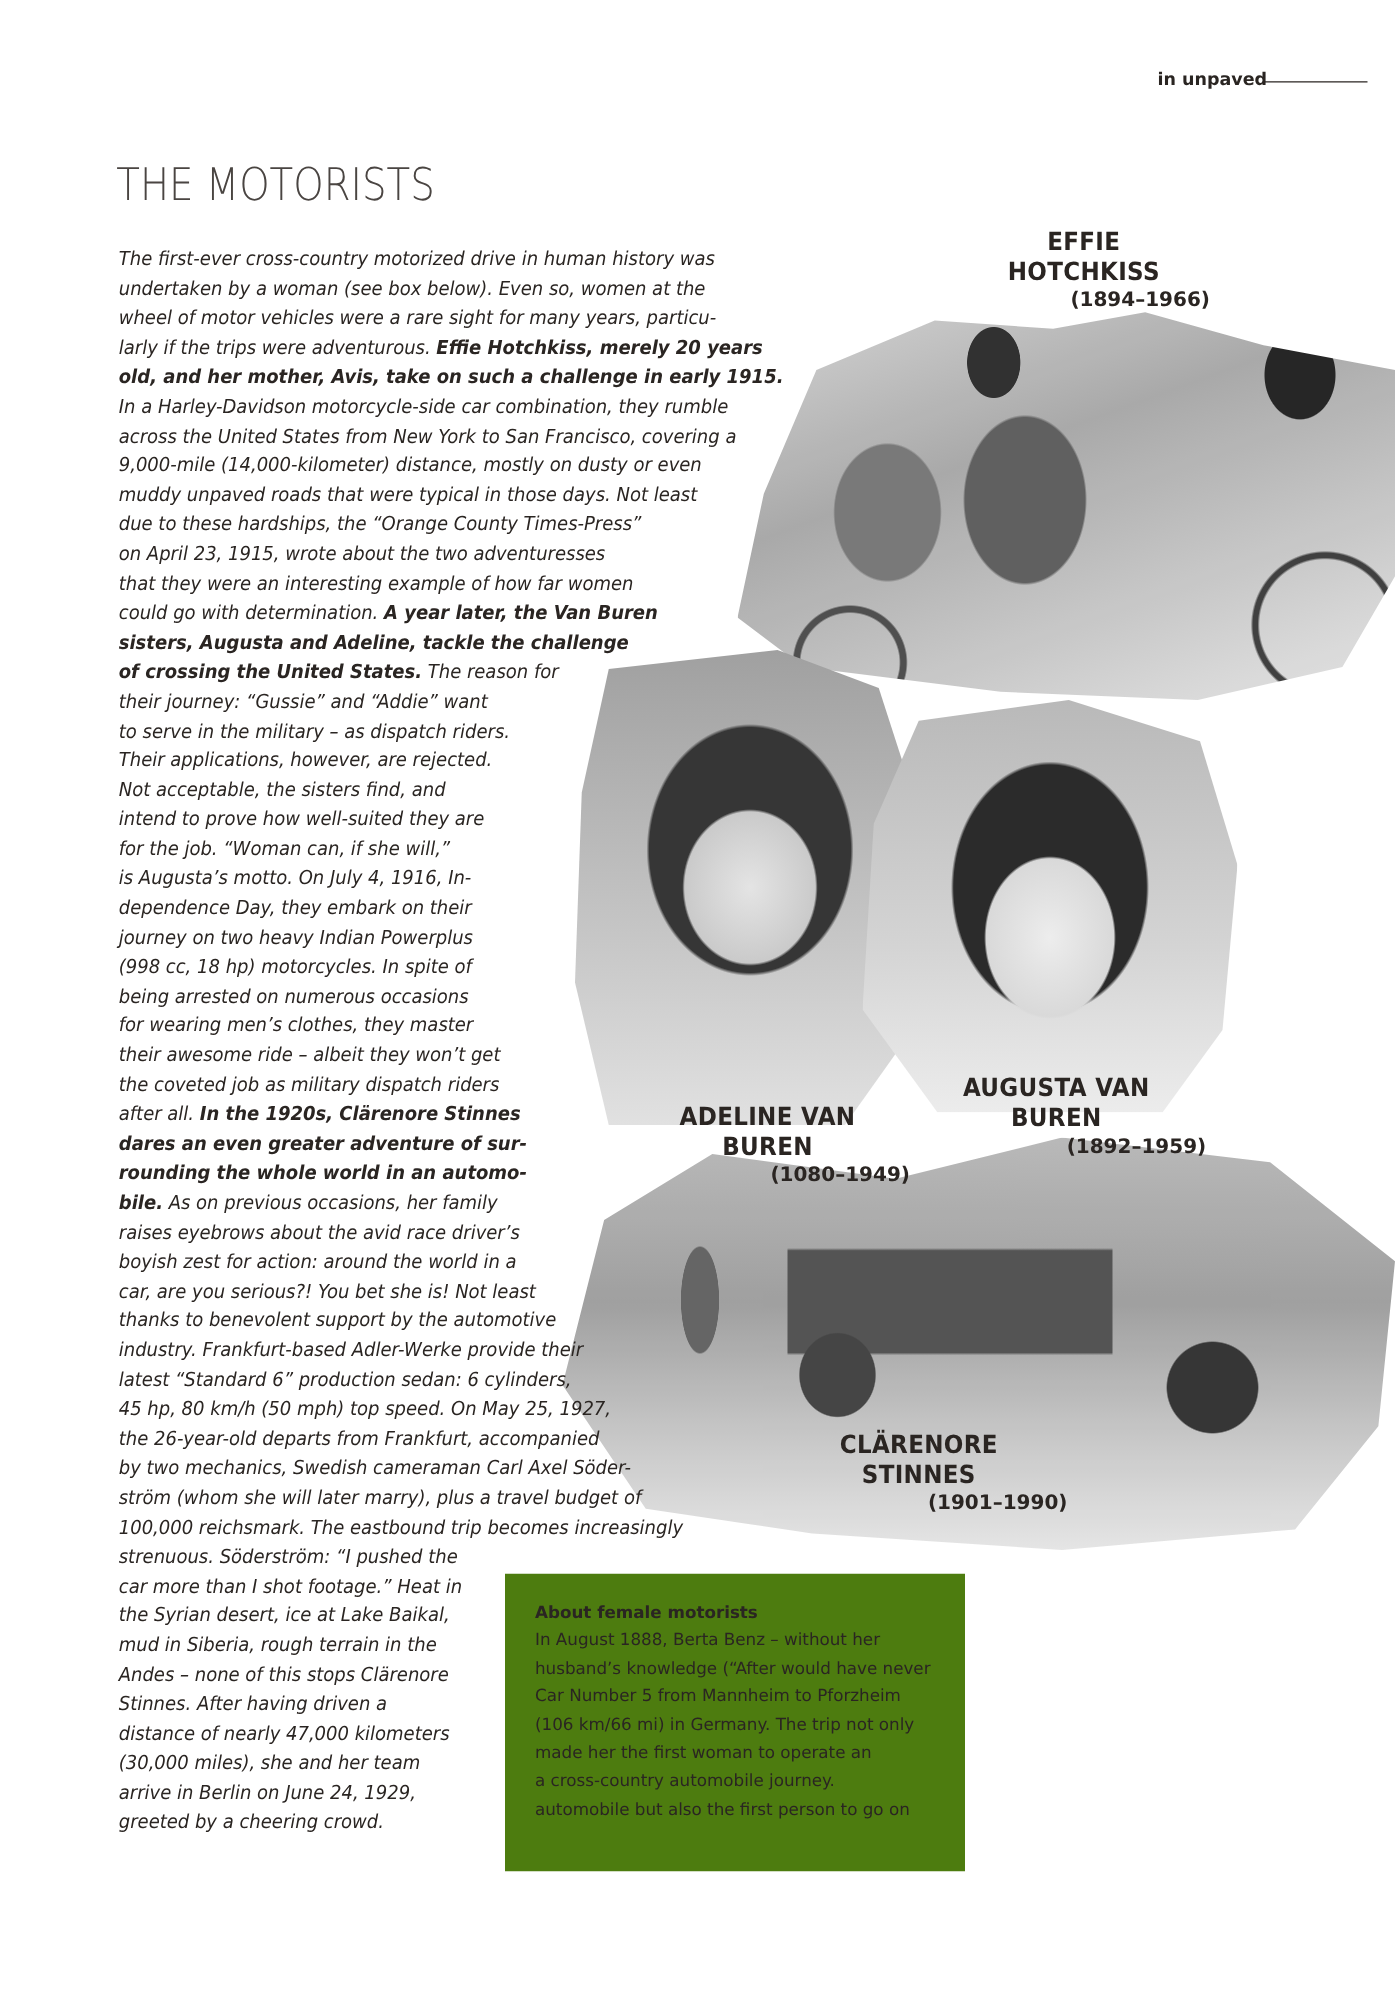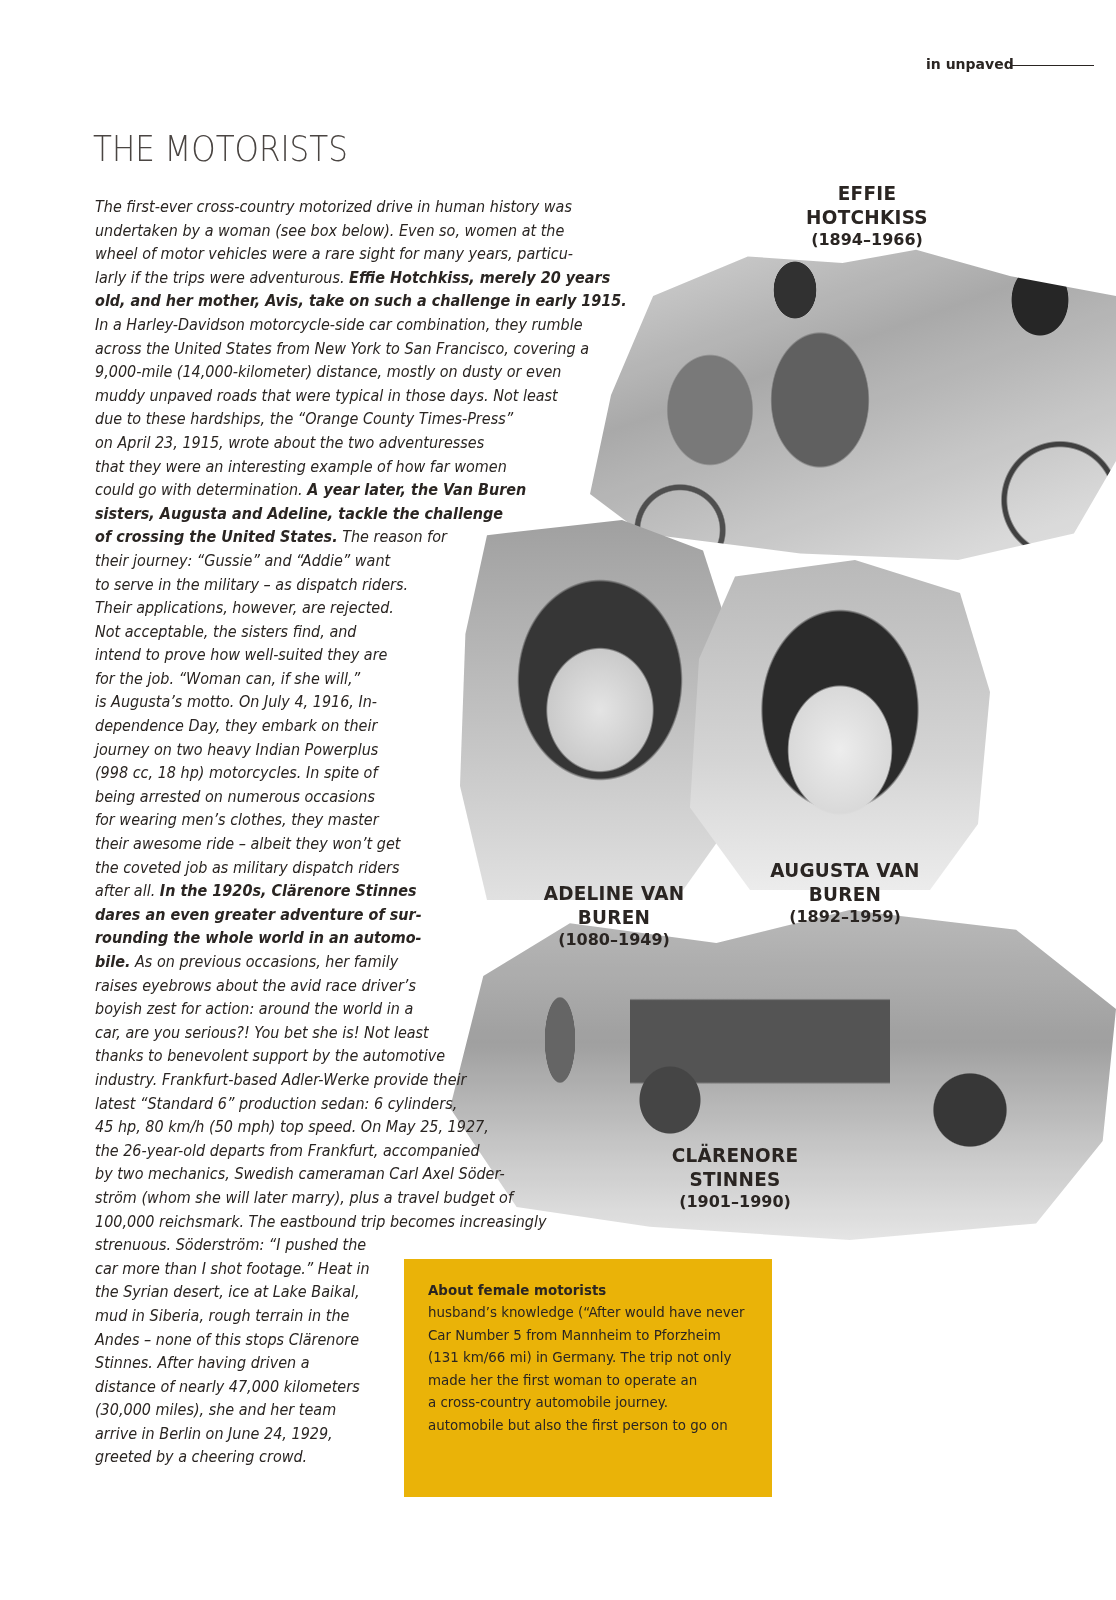--- a/index.html
+++ b/index.html
@@ -54,28 +54,28 @@
       radial-gradient(ellipse 50px 55px at 220px 190px, #3a3532 0%, #3a3532 60%, transparent 62%),
       linear-gradient(180deg, transparent 0%, transparent 22%, #4a4542 23%, #4a4542 60%, transparent 61%) 180px 40px / 260px 220px no-repeat,
       radial-gradient(ellipse 25px 70px at 110px 130px, #5d5753 0%, #5d5753 60%, transparent 62%),
       linear-gradient(180deg, #b7b2ad 0%, #9c9793 40%, #c9c5c1 75%, #e6e3df 100%);
     clip-path: polygon(5% 20%, 18% 4%, 40% 10%, 60% 0%, 85% 6%, 100% 30%, 98% 70%, 88% 95%, 60% 100%, 30% 96%, 10% 90%, 0% 60%);
     filter: grayscale(1); opacity: 0.92; }
 
   .caption { position: absolute; text-align: center; color: #2a2522; }
   .caption .name { display: block; font-weight: bold; font-size: 20px; letter-spacing: 0.3px;
                    transform: scaleX(0.92); }
-  .caption .years { display: block; font-weight: bold; font-size: 16px; margin-top: 1px; }
+  .caption .years { display: block; font-weight: bold; font-size: 16px; margin-top: 1px; text-align: right; }
   .cap-effie { left: 766px; top: 181px; width: 202px; }
   .cap-adeline { left: 500px; top: 881px; width: 228px; }
   .cap-augusta { left: 725px; top: 858px; width: 240px; }
   .cap-clarenore { left: 616px; top: 1143px; width: 238px; }
 
   .info-box { position: absolute; left: 404px; top: 1259px; width: 368px; height: 238px;
-              background: #eab308; box-sizing: border-box; padding: 20px 24px 0 24px; }
+              background: #4d7c0f; box-sizing: border-box; padding: 20px 24px 0 24px; }
   .info-box .box-title { font-weight: bold; font-size: 13.4px; line-height: 23px; margin: 0;
                          color: #2a2522; }
   .info-box .box-line { display: block; font-size: 13.4px; line-height: 22.6px; white-space: nowrap;
                         color: #2a2522; }
 </style>
 </head>
 <body>
 
 <div class="section-label">in unpaved</div>
 <div class="section-rule"></div>
@@ -159,20 +159,21 @@
     <span class="line"><span>Stinnes. After having driven a</span></span>
     <span class="line"><span>distance of nearly 47,000 kilometers</span></span>
     <span class="line"><span>(30,000 miles), she and her team</span></span>
     <span class="line"><span>arrive in Berlin on June 24, 1929,</span></span>
     <span class="line"><span>greeted by a cheering crowd.</span></span>
   </div>
 
 <div class="info-box">
   <p class="box-title">About female motorists</p>
   <div id="box-lines">
+      <span class="box-line">In August 1888, Berta Benz – without her</span>
       <span class="box-line">husband’s knowledge (“After would have never</span>
       <span class="box-line">Car Number 5 from Mannheim to Pforzheim</span>
-      <span class="box-line">(131 km/66 mi) in Germany. The trip not only</span>
+      <span class="box-line">(106 km/66 mi) in Germany. The trip not only</span>
       <span class="box-line">made her the first woman to operate an</span>
       <span class="box-line">a cross-country automobile journey.</span>
       <span class="box-line">automobile but also the first person to go on</span>
     </div>
 </div>
 
 </body></html>

